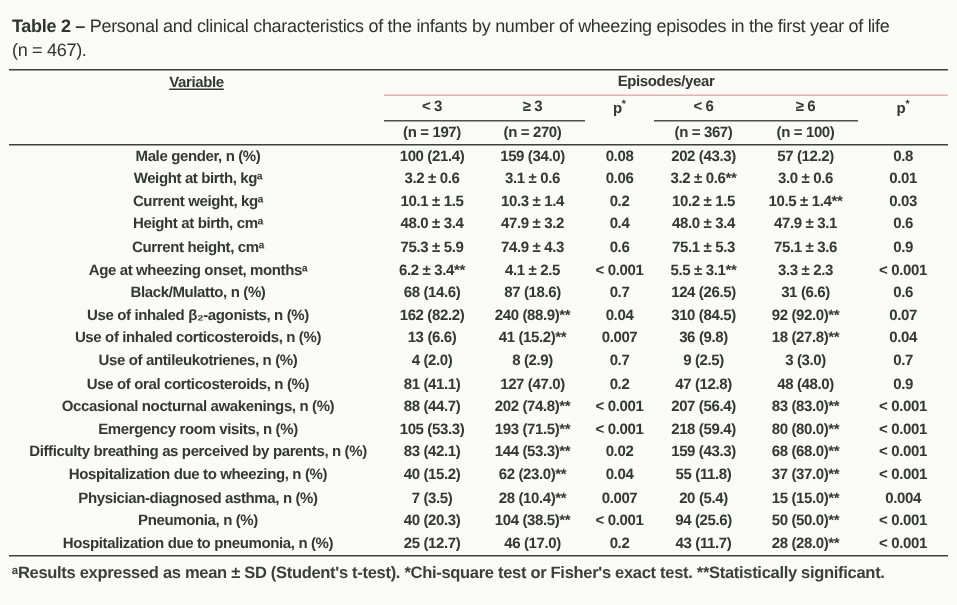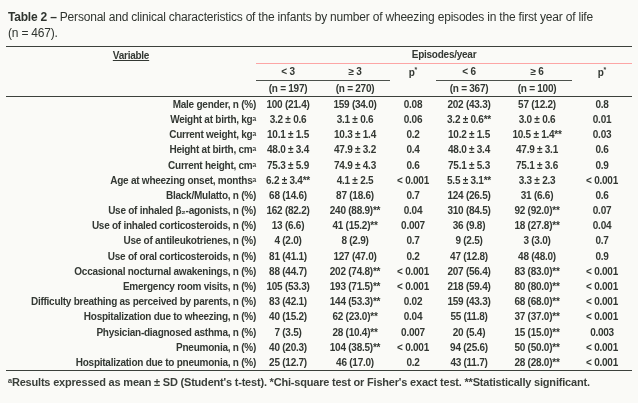--- a/index.html
+++ b/index.html
@@ -33,21 +33,21 @@
     padding: 2px 0 2.2px 0;
     vertical-align: middle;
     color: #333833;
   }
   th.var-h { text-align: center; padding-left: 40px; text-decoration: underline; }
   th.grp-h { text-align: center; border-bottom: 1px solid #fca5a5; }
   tr.hdr-cols th { text-align: center; }
   tr.hdr-cols th.pair { border-bottom: 1px solid #4c514c; }
   tr.hdr-n th { text-align: center; border-bottom: 1.5px solid #3c413c; }
   sup { font-size: 7px; letter-spacing: 0; }
-  tbody td.lbl { text-align: right; padding-left: 2px; }
+  tbody td.lbl { text-align: center; padding-left: 2px; }
   tbody td.val { text-align: center; }
   tbody tr:last-child td { border-bottom: 1.5px solid #3c413c; }
   .footnote {
     font-size: 11px;
     font-weight: bold;
     letter-spacing: -0.2px;
     color: #3a3f3a;
     padding: 5px 2px 0 2px;
   }
 </style>
@@ -231,21 +231,21 @@
           <td class="val">37 (37.0)**</td>
           <td class="val">&lt; 0.001</td>
         </tr>
         <tr>
           <td class="lbl">Physician-diagnosed asthma, n (%)</td>
           <td class="val">7 (3.5)</td>
           <td class="val">28 (10.4)**</td>
           <td class="val">0.007</td>
           <td class="val">20 (5.4)</td>
           <td class="val">15 (15.0)**</td>
-          <td class="val">0.003</td>
+          <td class="val">0.004</td>
         </tr>
         <tr>
           <td class="lbl">Pneumonia, n (%)</td>
           <td class="val">40 (20.3)</td>
           <td class="val">104 (38.5)**</td>
           <td class="val">&lt; 0.001</td>
           <td class="val">94 (25.6)</td>
           <td class="val">50 (50.0)**</td>
           <td class="val">&lt; 0.001</td>
         </tr>

